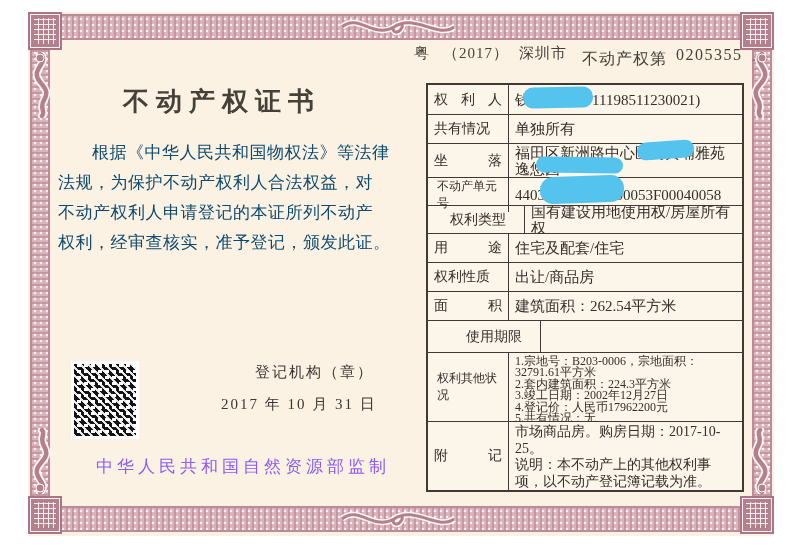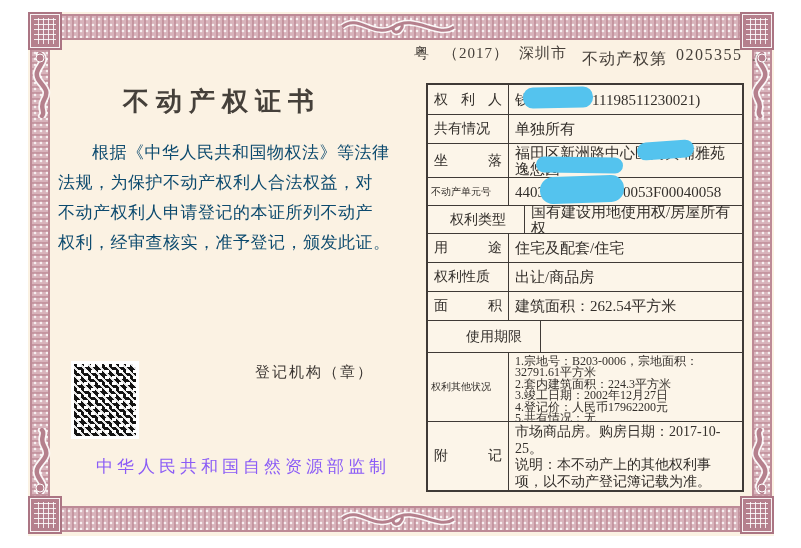--- a/index.html
+++ b/index.html
@@ -107,21 +107,21 @@
   .row:nth-child(7){height:29px;}
   .row:nth-child(8){height:29px;}
   .row:nth-child(9){height:32px;padding-left:32px;}
   .row:nth-child(10){height:69px;}
   .row:nth-child(11){height:69px;}
   .lbl{
     display:flex;align-items:center;box-sizing:border-box;
     font-size:14px;color:#332f2b;padding:0 6px;
   }
   .lbl .spread{display:block;width:100%;text-align:justify;text-align-last:justify;}
-  .lbl.small{font-size:10px;padding:0 3px;letter-spacing:0;}
+  .lbl.small{font-size:12px;padding:0 9px;letter-spacing:0;}
   .val{
     border-left:1px solid #3f3a36;box-sizing:border-box;
     display:flex;align-items:center;padding:1px 5px 1px 6px;
     font-size:15px;line-height:16px;color:#332f2b;
     white-space:pre-line;overflow:hidden;
   }
   .val.top{align-items:flex-start;}
   .val-other{font-size:12px;line-height:11.4px;padding-top:3px;letter-spacing:0;}
   .val-remark{font-size:14px;line-height:16.5px;padding-top:2px;}
   .gap{display:inline-block;height:1px;}
@@ -186,20 +186,21 @@
     <span class="s-suffix">号</span>
   </div>
 
   <div class="title">不动产权证书</div>
   <div class="legal">根据《中华人民共和国物权法》等法律
 法规，为保护不动产权利人合法权益，对
 不动产权利人申请登记的本证所列不动产
 权利，经审查核实，准予登记，颁发此证。</div>
   <div class="qr"></div>
   <div class="issuer-label">登记机构（章）</div>
+  <div class="issue-date">2017 年 10 月 31 日</div>
   <div class="ministry">中华人民共和国自然资源部监制</div>
 
   <div class="itable">
 
     <div class="row">
       <div class="lbl">
           <span class="spread">权利人</span>
         </div>
       <div class="val"><span>钱</span><span class="gap g62"></span><span>11198511230021)</span></div>
     </div>

